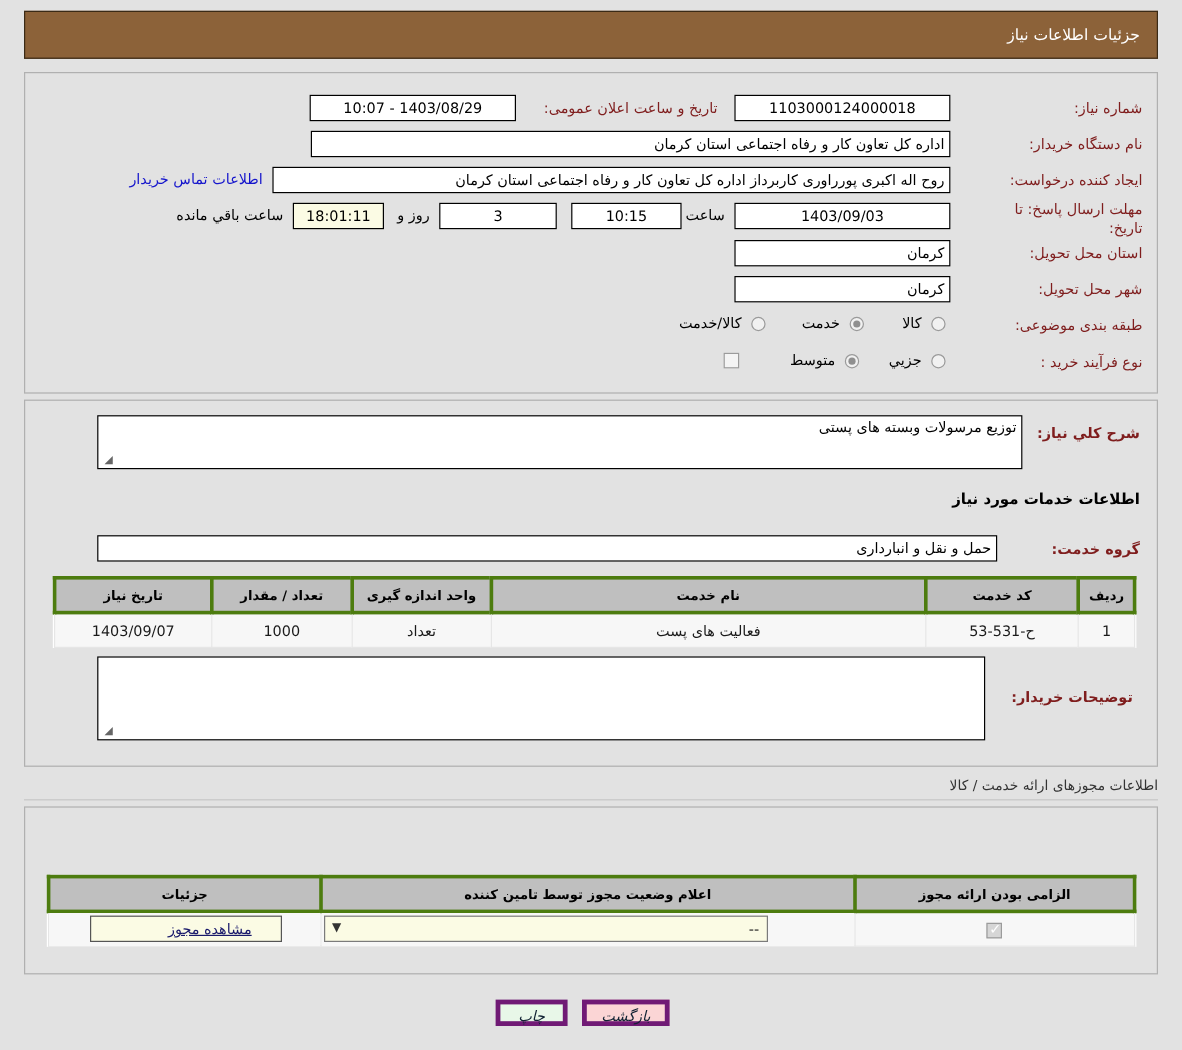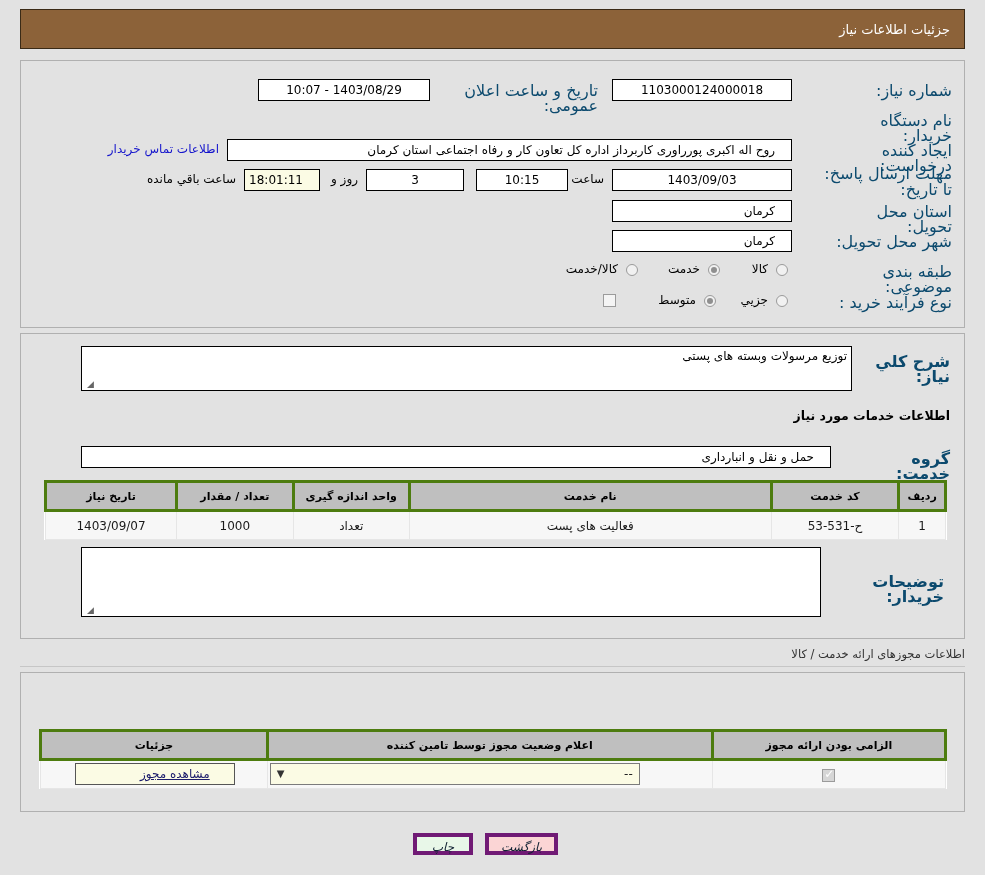--- a/index.html
+++ b/index.html
@@ -29,28 +29,28 @@
     background:#e2e2e2;
     border:1px solid #b0b0b0;
     box-sizing:border-box;
   }
   .panel-top{left:20px;top:60px;width:945px;height:268px;}
   .panel-mid{left:20px;top:333px;width:945px;height:306px;}
   .panel-bot{left:20px;top:672px;width:945px;height:140px;}
 
   
   .lbl{
-    position:absolute;text-align:right;font-size:16px;color:#0c4a6e;
+    position:absolute;text-align:right;font-size:12px;color:#7f1d1d;
     line-height:15px;
   }
   .lbl.b{font-weight:bold;}
   .fld{
     position:absolute;background:#fff;border:1px solid #000;
     box-sizing:border-box;font-size:12px;line-height:20px;
-    height:22px;padding:0 16px;overflow:hidden;white-space:nowrap;
+    height:22px;padding:0 4px;overflow:hidden;white-space:nowrap;
   }
   .fld.c{text-align:center;}
   .fld.r{text-align:right;}
   .fld.yel{background:#fbfbe4;}
   .statictext{position:absolute;font-size:12px;line-height:15px;}
   .link{color:#1515cc;font-size:12px;position:absolute;cursor:pointer;}
 
   
   .radio{
     position:absolute;width:12px;height:12px;border-radius:50%;
@@ -172,20 +172,21 @@
 
   <div class="panel panel-top">
 
     <div class="lbl" style="right:12px;top:22px;width:110px;">شماره نیاز:</div>
     <div class="fld c" style="right:172px;top:18px;width:180px;">1103000124000018</div>
 
     <div class="lbl" style="right:366px;top:22px;width:160px;text-align:right;">تاریخ و ساعت اعلان عمومی:</div>
     <div class="fld c" style="right:534px;top:18px;width:172px;">1403/08/29 - 10:07</div>
 
     <div class="lbl" style="right:12px;top:52px;width:125px;">نام دستگاه خریدار:</div>
+    <div class="fld r" style="right:172px;top:48px;width:533px;">اداره کل تعاون  کار و رفاه اجتماعی استان کرمان</div>
 
     <div class="lbl" style="right:12px;top:82px;width:135px;">ایجاد کننده درخواست:</div>
     <div class="fld r" style="right:172px;top:78px;width:565px;">روح اله اکبری پورراوری کاربرداز  اداره کل تعاون  کار و رفاه اجتماعی استان کرمان</div>
     <div class="link" style="right:745px;top:81px;">اطلاعات تماس خریدار</div>
 
     <div class="lbl" style="right:12px;top:105px;width:128px;line-height:16px;">مهلت ارسال پاسخ: تا تاریخ:</div>
     <div class="fld c" style="right:172px;top:108px;width:180px;">1403/09/03</div>
     <div class="statictext" style="right:360px;top:111px;">ساعت</div>
     <div class="fld c" style="right:396px;top:108px;width:92px;">10:15</div>
     <div class="fld c" style="right:500px;top:108px;width:98px;">3</div>

